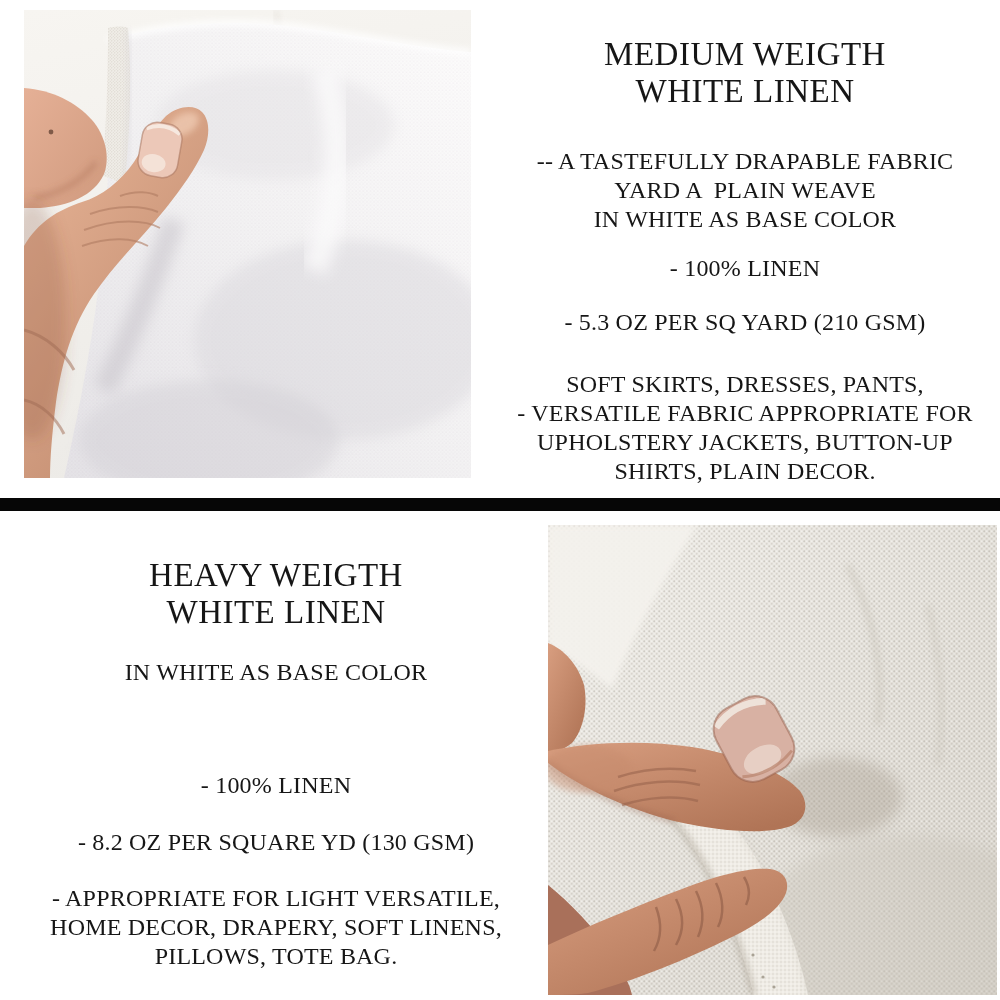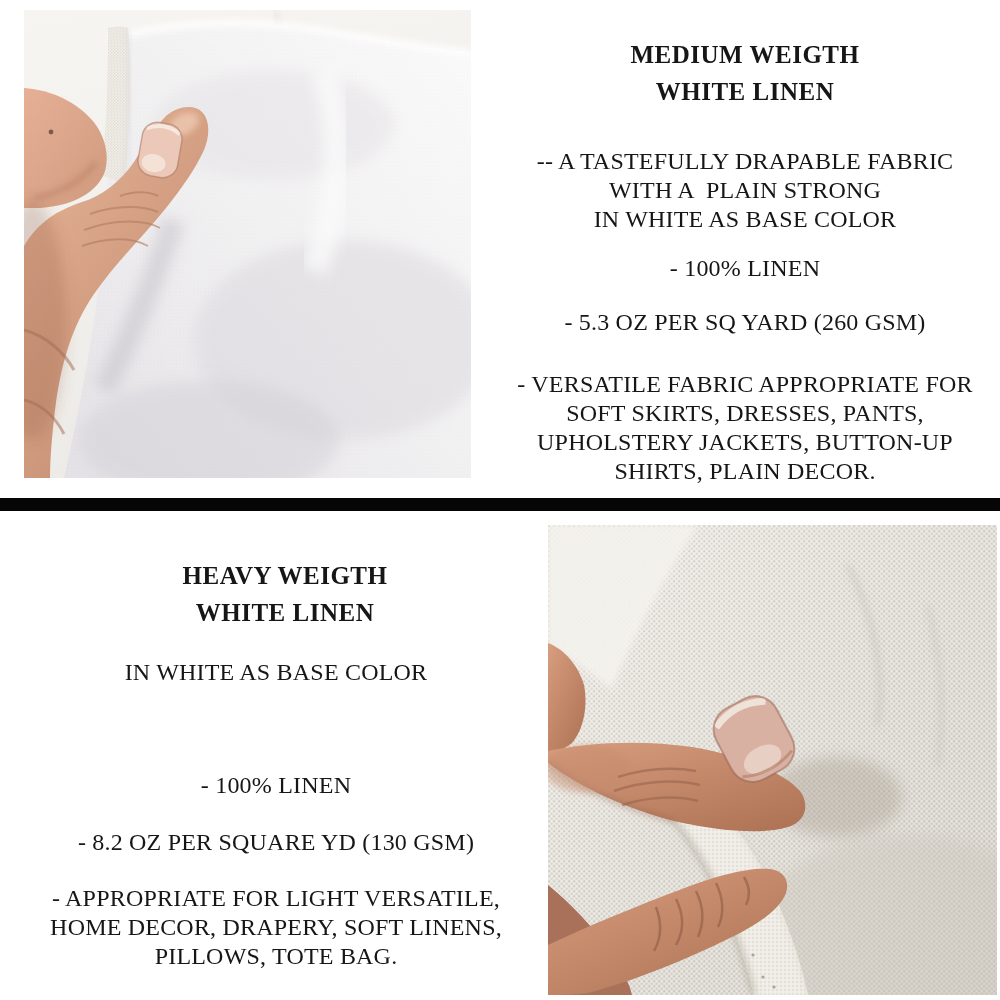--- a/index.html
+++ b/index.html
@@ -11,23 +11,23 @@
     overflow: hidden;
     font-family: "Liberation Serif", "DejaVu Serif", serif;
     color: #161616;
   }
   .photo { position: absolute; margin: 0; padding: 0; line-height: 0; }
   .photo svg { display: block; }
   .photo-top { left: 24px; top: 10px; width: 447px; height: 468px; }
   .photo-bottom { left: 548px; top: 525px; width: 449px; height: 470px; }
 
   .col-right { position: absolute; left: 490px; width: 510px; text-align: center; }
-  .col-left  { position: absolute; left: 0px;   width: 552px; text-align: center; margin-left: 9px; }
-
-  .title { font-size: 25px; line-height: 37px; font-weight: 700; letter-spacing: 0.5px; }
+  .col-left  { position: absolute; left: 0px;   width: 552px; text-align: center; }
+
+  .title { font-size: 33px; line-height: 37px; font-weight: 400; letter-spacing: 0.5px; }
   .para  { font-size: 24px; line-height: 29px; font-weight: 400; margin: 0; letter-spacing: 0.2px; }
   .tline, .bline { display: block; white-space: pre-wrap; }
 
   .divider {
     position: absolute;
     left: 0; top: 498px;
     width: 1000px; height: 13px;
     background: #060606;
   }
 </style>
@@ -118,35 +118,35 @@
       </svg>
     </figure>
 
     <header class="title col-right" style="top:36px">
       <span class="tline">MEDIUM WEIGTH</span>
       <span class="tline">WHITE LINEN</span>
     </header>
 
     <p class="para col-right" style="top:147px">
       <span class="bline">-- A TASTEFULLY DRAPABLE FABRIC</span>
-      <span class="bline">WITH A  PLAIN STRONG</span>
+      <span class="bline">YARD A  PLAIN WEAVE</span>
       <span class="bline">IN WHITE AS BASE COLOR</span>
     </p>
 
     <p class="para col-right" style="top:254px">
       <span class="bline">- 100% LINEN</span>
     </p>
 
     <p class="para col-right" style="top:308px">
-      <span class="bline">- 5.3 OZ PER SQ YARD (260 GSM)</span>
+      <span class="bline">- 5.3 OZ PER SQ YARD (210 GSM)</span>
     </p>
 
     <p class="para col-right" style="top:370px">
+      <span class="bline">SOFT SKIRTS, DRESSES, PANTS,</span>
       <span class="bline">- VERSATILE FABRIC APPROPRIATE FOR</span>
-      <span class="bline">SOFT SKIRTS, DRESSES, PANTS,</span>
       <span class="bline">UPHOLSTERY JACKETS, BUTTON-UP</span>
       <span class="bline">SHIRTS, PLAIN DECOR.</span>
     </p>
   </section>
 
   <div class="divider"></div>
 
   <section>
 
     <header class="title col-left" style="top:557px">

